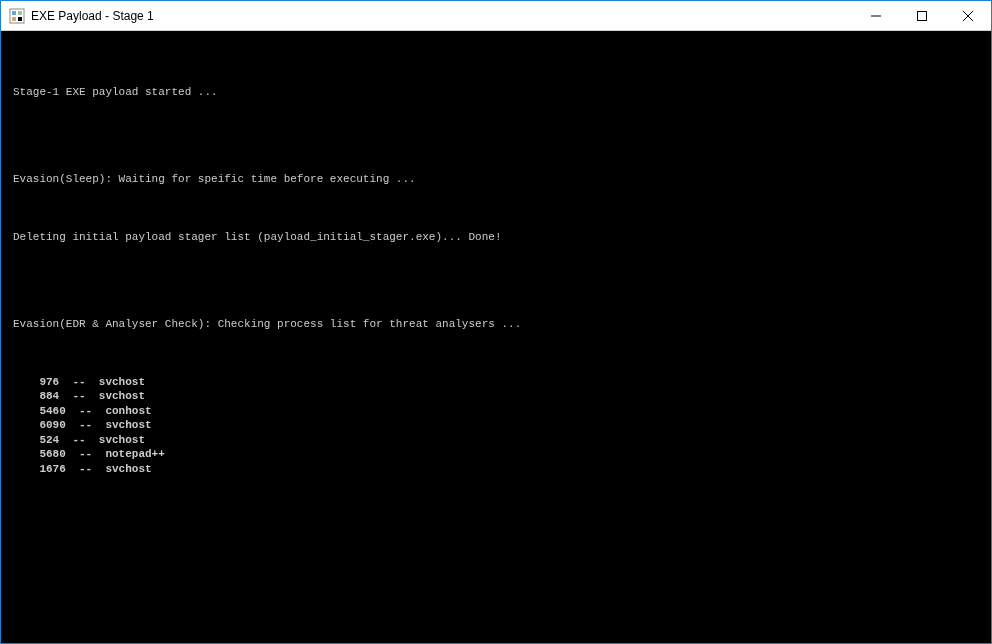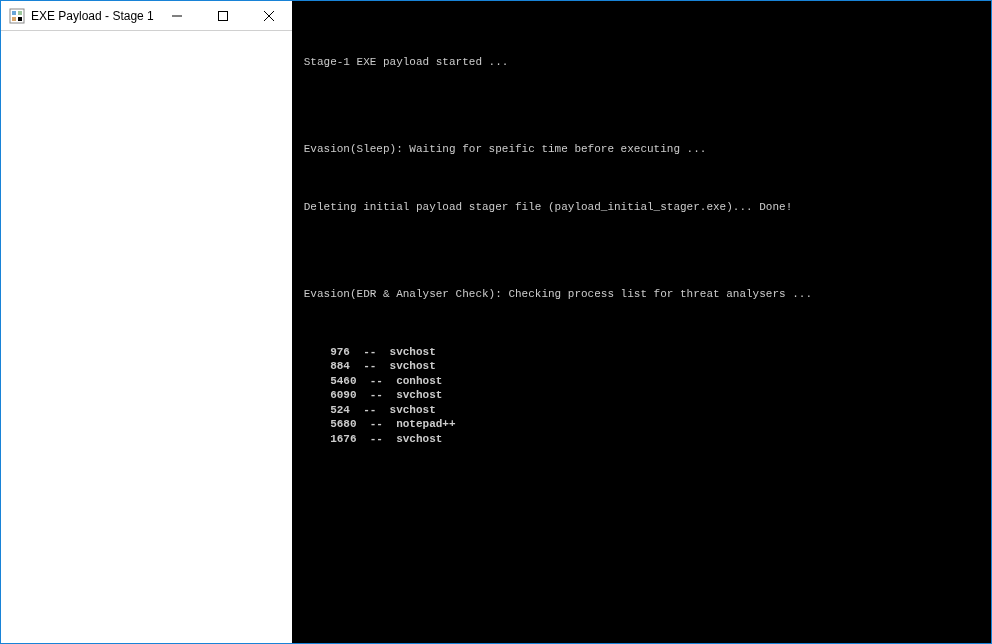--- a/index.html
+++ b/index.html
@@ -8,21 +8,21 @@
       height: 644px;
       background: #fff;
       font-family: "Segoe UI", Tahoma, sans-serif;
       overflow: hidden;
     }
     .window {
       width: 992px;
       height: 644px;
       border: 1px solid #1883d7;
       display: flex;
-      flex-direction: row;
+      flex-direction: column;
       background: #fff;
     }
     .titlebar {
       height: 30px;
       background: #fff;
       display: flex;
       align-items: center;
       border-bottom: 1px solid #d0d0d0;
       flex-shrink: 0;
     }
@@ -103,20 +103,20 @@
     </div>
   </div>
 
   <div class="content">
 <div> </div>
 <div>Stage-1 EXE payload started ...</div>
 <div> </div>
 <div> </div>
 <div>Evasion(Sleep): Waiting for speific time before executing ...</div>
 <div> </div>
-<div>Deleting initial payload stager file (payload_initial_stager.exe)... Done!</div>
+<div>Deleting initial payload stager list (payload_initial_stager.exe)... Done!</div>
 <div> </div>
 <div> </div>
 <div>Evasion(EDR &amp; Analyser Check): Checking process list for threat analysers ...</div>
 <div> </div>
 <div id="process-list"><div class="proc-row">    976  --  svchost</div><div class="proc-row">    884  --  svchost</div><div class="proc-row">    5460  --  conhost</div><div class="proc-row">    6090  --  svchost</div><div class="proc-row">    524  --  svchost</div><div class="proc-row">    5680  --  notepad++</div><div class="proc-row">    1676  --  svchost</div></div>
   </div>
 </div>
 
 </body></html>

